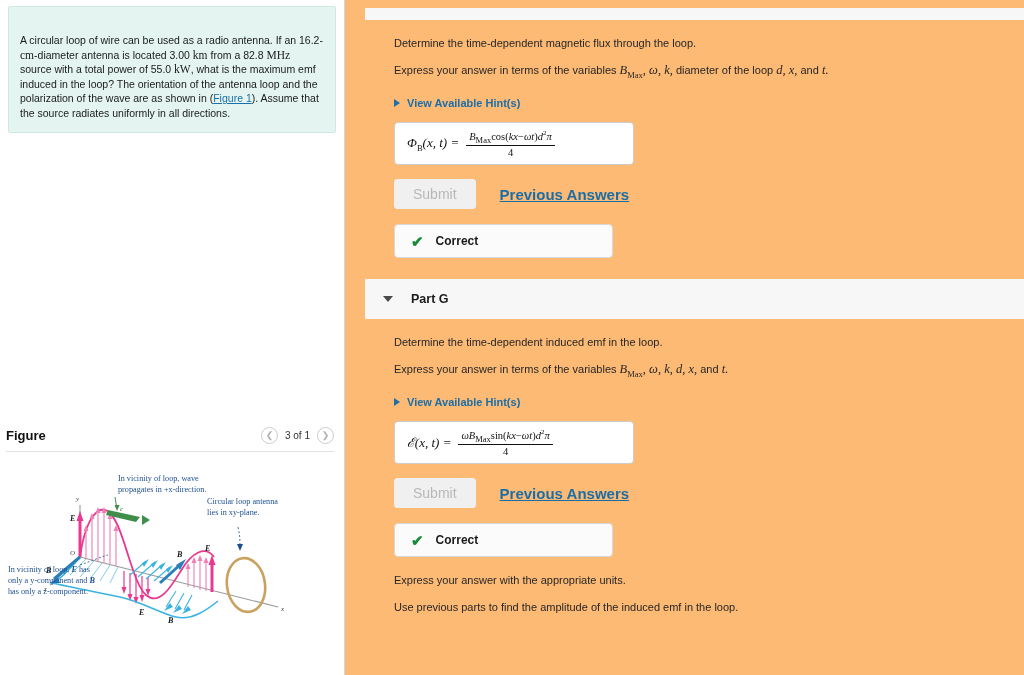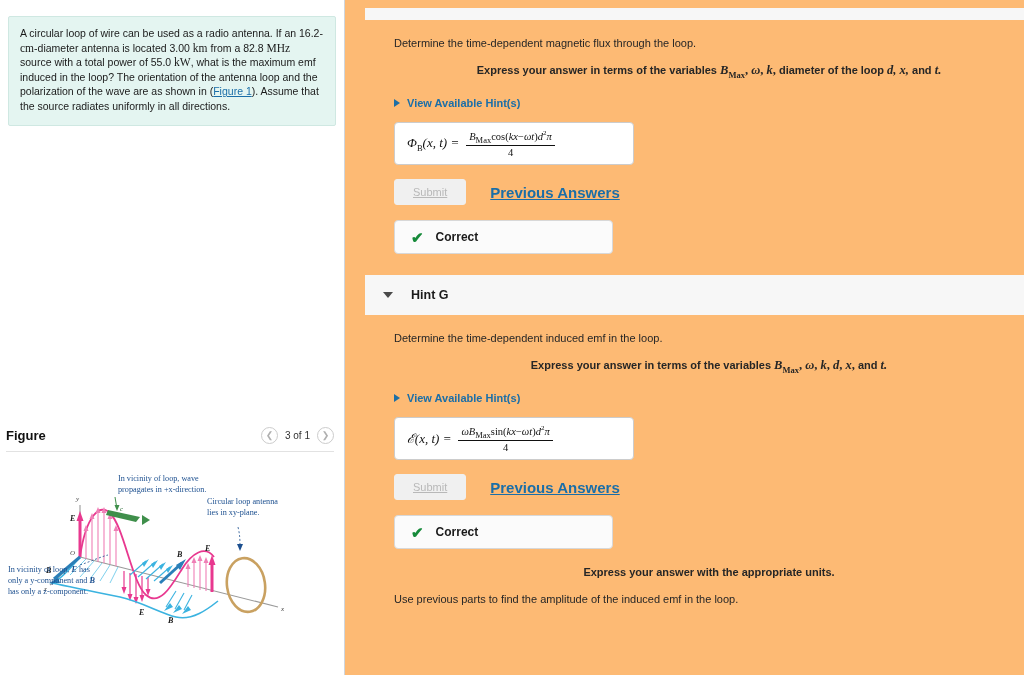--- a/index.html
+++ b/index.html
@@ -15,25 +15,25 @@
   
   .left-col {
     width: 345px;
     height: 675px;
     position: relative;
     background: #fff;
     flex: 0 0 345px;
     border-right: 1px solid #cfd6dd;
   }
   .problem-box {
-    margin: 16px 8px 0 8px;
+    margin: 6px 8px 0 8px;
     background: #e4f5f1;
     border: 1px solid #cfe8e2;
     border-radius: 2px;
-    padding: 9px 11px 11px 11px;
+    padding: 26px 11px 11px 11px;
     font-size: 10.5px;
     line-height: 14.6px;
     color: #1a1a1a;
   }
   .problem-box .u { font-family: "Liberation Serif", serif; font-size: 11.5px; }
   .fig-link { color: #1b6ea8; text-decoration: underline; cursor: pointer; }
 
   .figure-header {
     position: absolute;
     left: 0; right: 0;
@@ -86,21 +86,21 @@
     border-right: 5px solid transparent;
     border-top: 6px solid #4a4a4a;
     cursor: pointer;
   }
   .part-label { font-size: 12.5px; font-weight: bold; color: #1a1a1a; }
 
   .part-body { padding: 16px 0 0 49px; }
   .prompt {
     font-size: 11px; color: #262626; margin-bottom: 12px; line-height: 15px;
   }
-  .prompt-bold { font-weight: bold; text-align: center; }
+  .prompt-bold { font-weight: normal; }
   .mvar { font-family: "Liberation Serif", serif; font-style: italic; font-size: 12.5px; }
   .mvar-up { font-family: "Liberation Serif", serif; font-style: normal; font-size: 12.5px; }
   sub.msub { font-family: "Liberation Serif", serif; font-style: normal; font-size: 8.5px; }
 
   .hint-row {
     display: flex; align-items: center; gap: 7px;
     margin: 14px 0 13px 0; cursor: pointer;
   }
   .hint-caret {
     width: 0; height: 0;
@@ -127,24 +127,23 @@
   .frac .numer { font-size: 10.5px; padding: 0 3px 1px 3px; white-space: nowrap; }
   .frac .bar { height: 1px; background: #111; width: 100%; }
   .frac .denom { font-size: 10.5px; padding-top: 1px; }
 
   .button-row { display: flex; align-items: center; gap: 24px; margin-bottom: 15px; }
   .submit-btn {
     background: #f0f0f0;
     border: 1px solid #f0f0f0;
     border-radius: 3px;
     color: #b8b8b8;
-    font-size: 11px;
+    font-size: 14px;
     padding: 6px 18px;
     cursor: default;
-    text-decoration: underline;
   }
   .prev-answers {
     font-size: 15px; font-weight: bold; color: #1a6ea8;
     text-decoration: underline; cursor: pointer;
   }
 
   .correct-box {
     border: 1px solid #d8d8d8;
     border-radius: 4px;
     background: #fbfbfb;
@@ -352,21 +351,21 @@
       </div>
 
       <div class="correct-box">
         <span class="check">✔</span>
         <span class="correct-label">Correct</span>
       </div>
     </div>
 
     <div class="part-band" style="margin-top:21px;">
       <span class="caret"></span>
-      <span class="part-label">Hint G</span>
+      <span class="part-label">Part G</span>
     </div>
 
     <div class="part-body">
       <div class="prompt">Determine the time-dependent induced emf in the loop.</div>
       <div class="prompt prompt-bold">
         <span>Express your answer in terms of the variables</span>
         <span class="mvar-up">
           <i>B</i><sub class="msub">Max</sub>, <i>ω</i>, <i>k</i>, <i>d</i>, <i>x</i>,</span>
         <span>and</span>
         <span class="mvar"><i>t</i>.</span>

